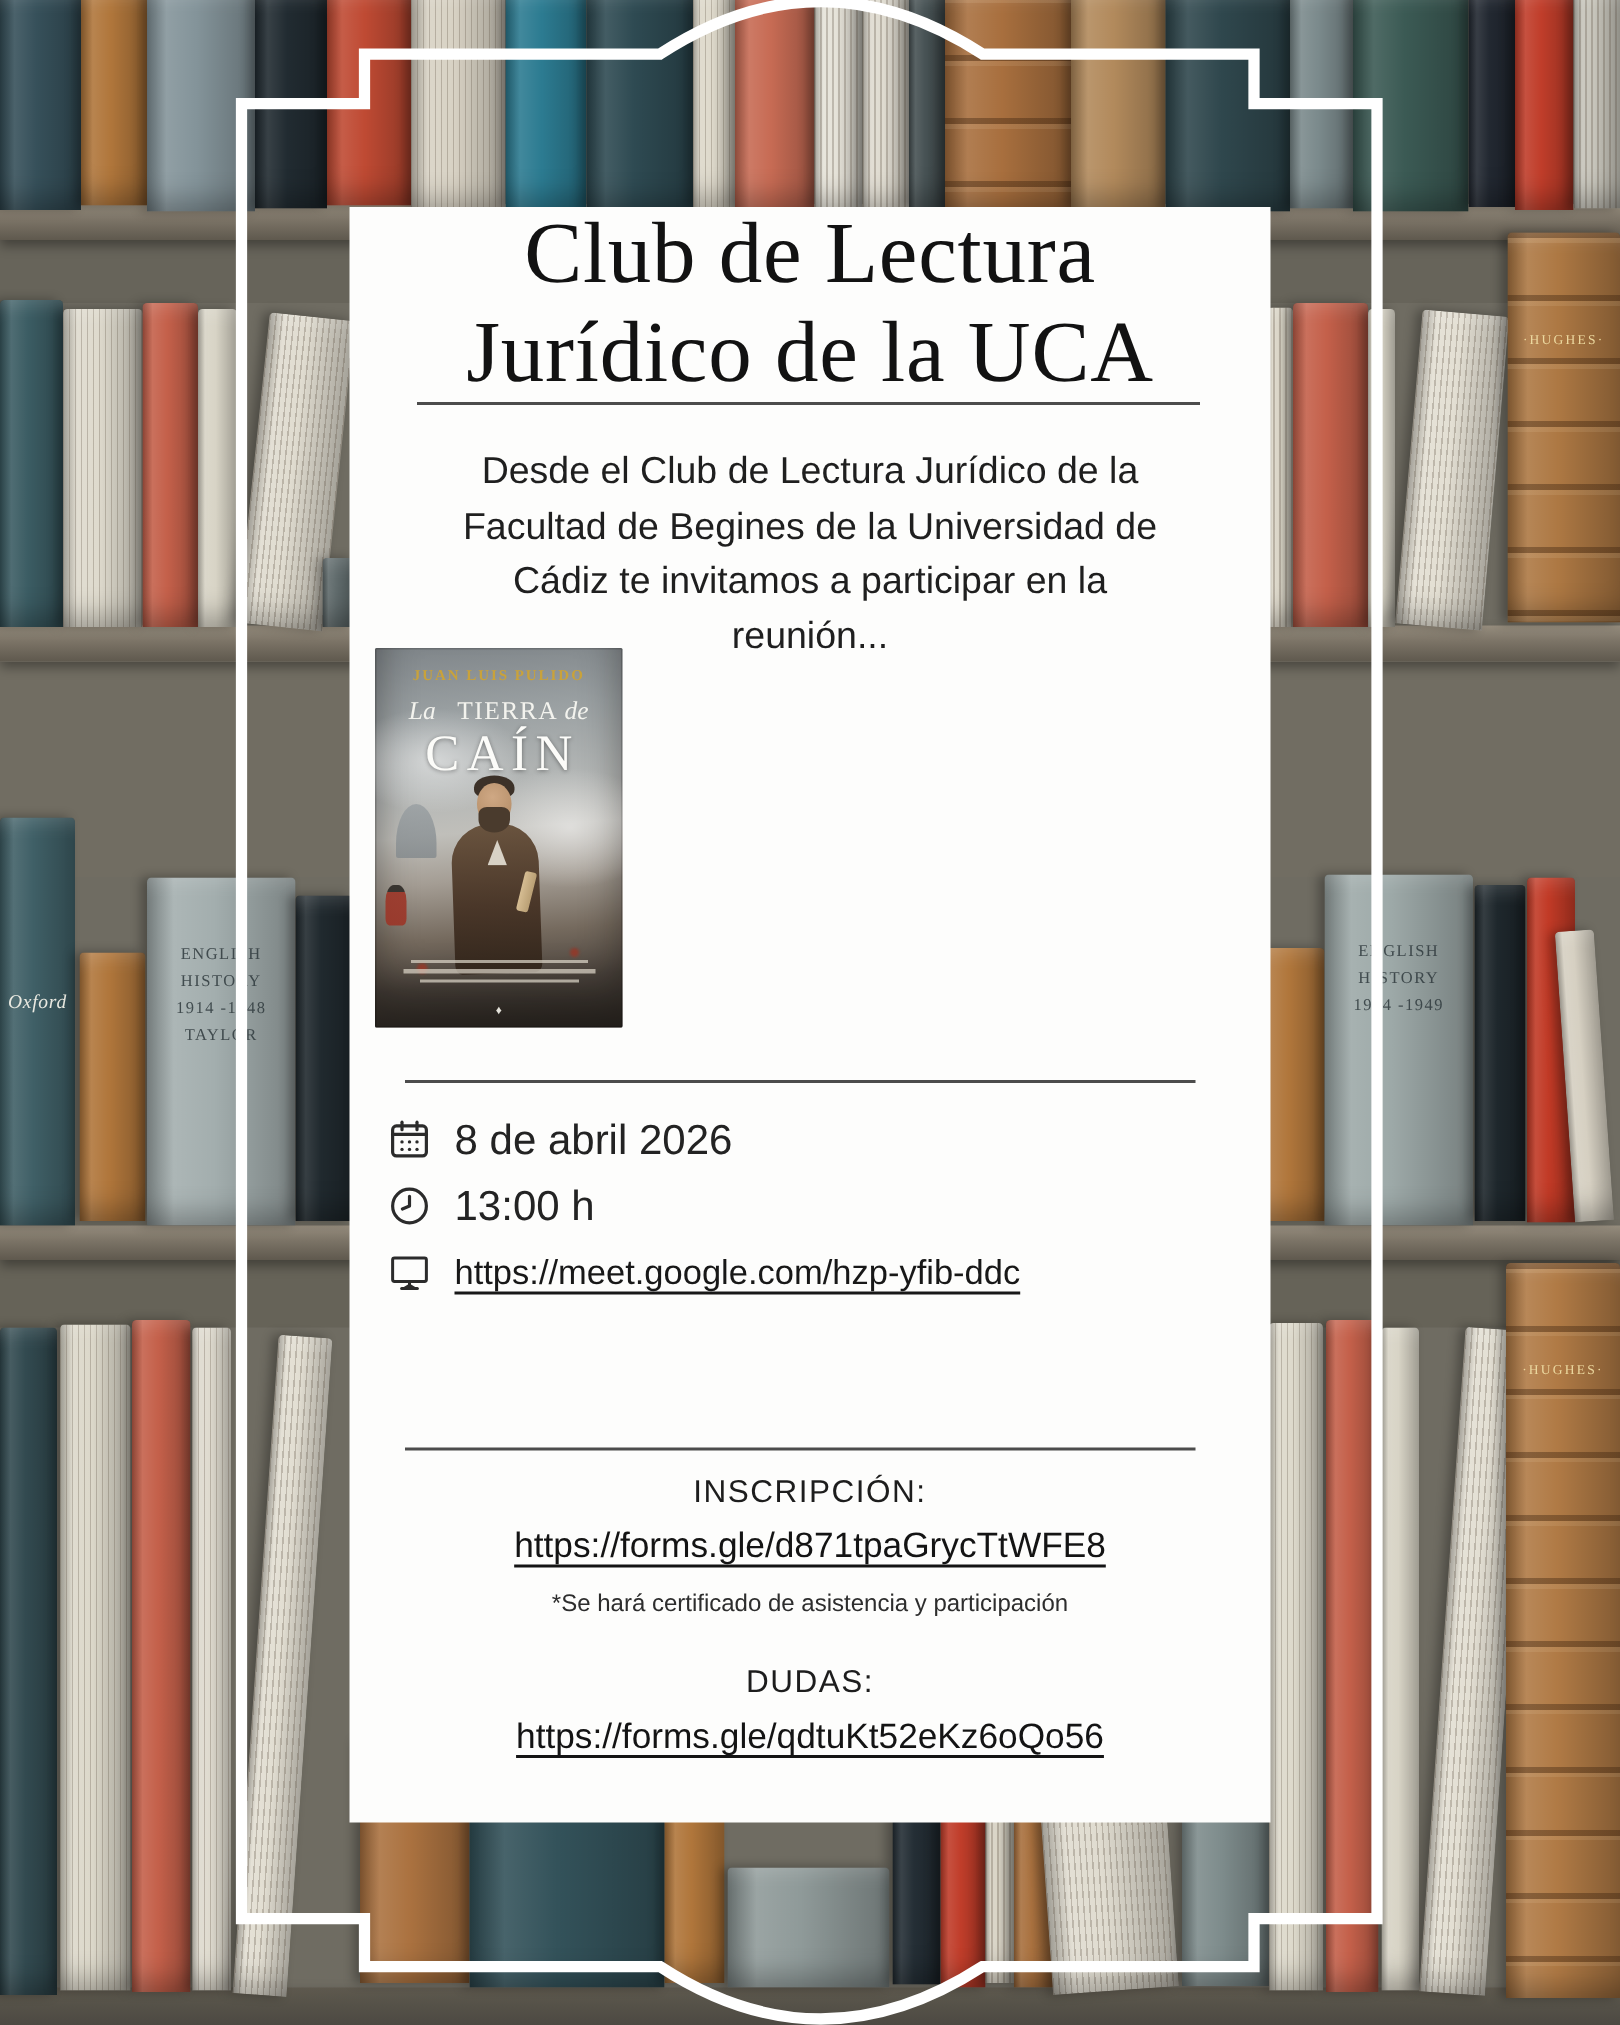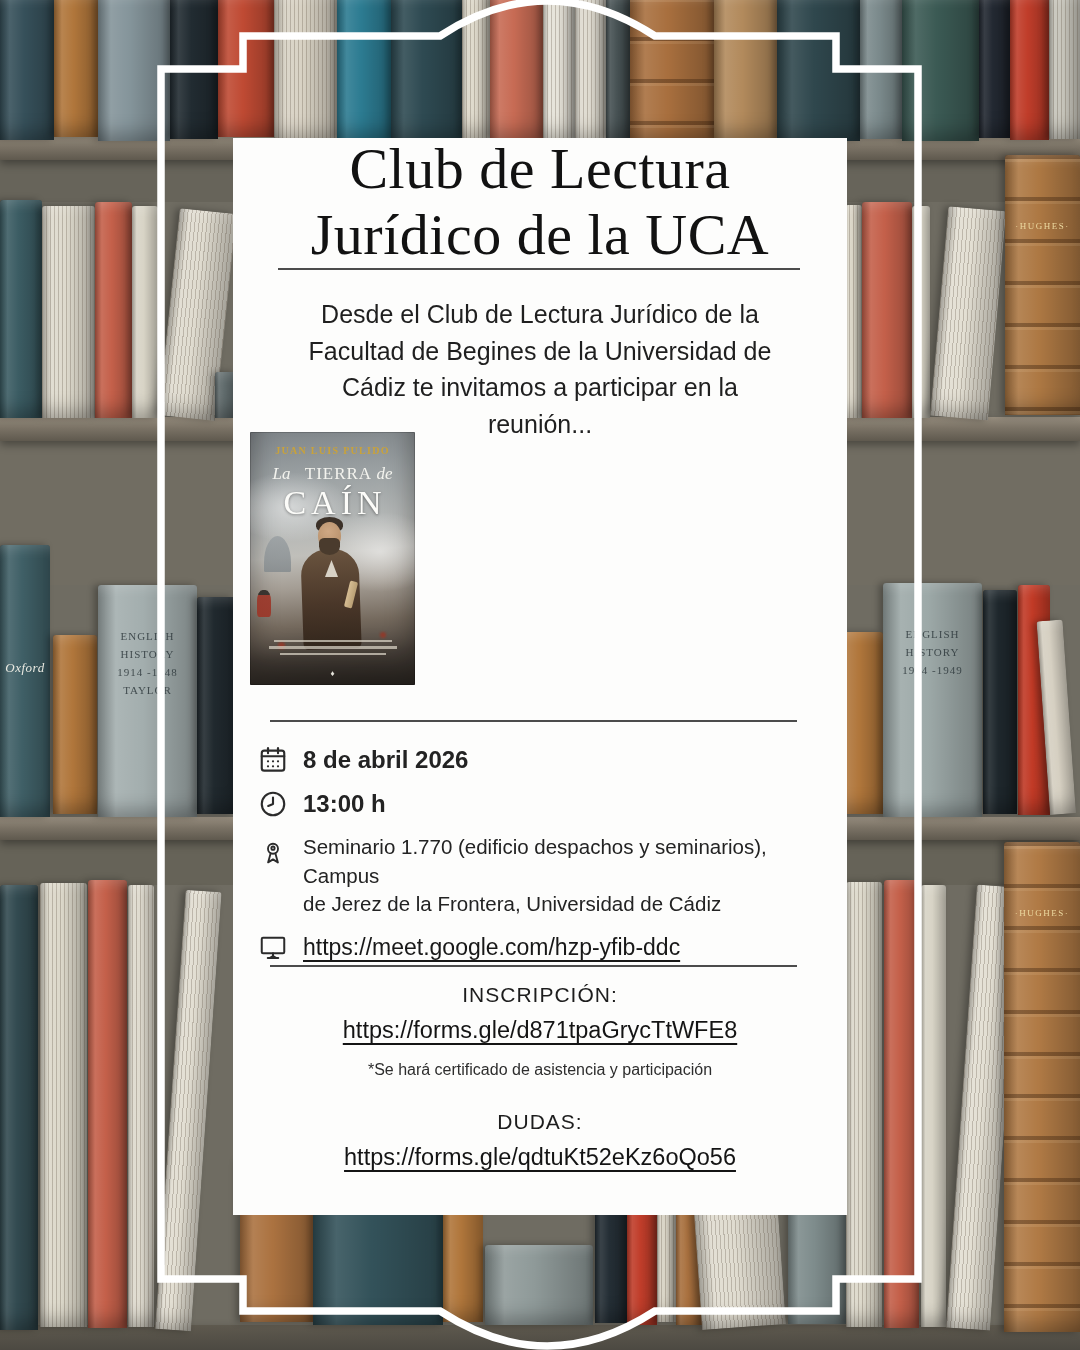--- a/index.html
+++ b/index.html
@@ -68,21 +68,21 @@
 
   #rule2{top:582px;left:37px;width:527px;height:1.5px;}
   #rule3{top:827px;left:37px;width:527px;height:1.5px;}
 
   
   #details{position:absolute;top:606px;left:24px;right:12px;display:flex;flex-direction:column;gap:12px;color:#232323;}
   .d-row{display:flex;align-items:center;gap:14px;}
   .d-row.top{align-items:flex-start;}
   .d-icon{flex:0 0 32px;height:32px;display:flex;align-items:center;justify-content:center;}
   .d-icon svg{display:block;}
-  .d-text.big{font-size:24px;font-weight:bold;}
+  .d-text.big{font-size:28px;}
   .d-text.small{font-size:20.5px;line-height:1.4;white-space:pre-line;padding-top:1px;}
   .d-text.link{font-size:23px;color:#181818;text-decoration:underline;text-underline-offset:5px;text-decoration-thickness:1.5px;cursor:pointer;}
 
   
   #signup{position:absolute;top:845px;left:0;right:0;display:flex;flex-direction:column;align-items:center;text-align:center;color:#1d1d1d;}
   .signup-label{font-size:21px;letter-spacing:1px;}
   .signup-link{margin-top:10px;font-size:23.5px;color:#141414;text-decoration:underline;text-underline-offset:5px;text-decoration-thickness:1.5px;cursor:pointer;}
   #certificate-note{margin-top:17px;font-size:16px;color:#2d2d2d;}
   #dudas-label{margin-top:31px;}
 </style>
@@ -242,31 +242,20 @@
       </div>
       <div class="d-row">
         <span class="d-icon">
           <svg width="30" height="30" viewBox="0 0 24 24" fill="none" stroke="#2b2b2b" stroke-width="1.7" stroke-linecap="round" stroke-linejoin="round">
             <circle cx="12" cy="12" r="9"></circle>
             <path d="M12 6.8 V12 L8.2 13.6"></path>
           </svg>
         </span>
         <span class="d-text big">13:00 h</span>
       </div>
-      <div class="d-row top">
-        <span class="d-icon" style="margin-top:6px;">
-          <svg width="28" height="28" viewBox="0 0 24 24" fill="none" stroke="#2b2b2b" stroke-width="1.6" stroke-linecap="round" stroke-linejoin="round">
-            <circle cx="12" cy="7.5" r="4.3"></circle>
-            <circle cx="12" cy="7" r="1.4"></circle>
-            <path d="M10 11.4 L7.8 19.2 L12 16.6 L16.2 19.2 L14 11.4"></path>
-          </svg>
-        </span>
-        <span class="d-text small">Seminario 1.770 (edificio despachos y seminarios), Campus
-de Jerez de la Frontera, Universidad de Cádiz</span>
-      </div>
       <div class="d-row">
         <span class="d-icon">
           <svg width="30" height="30" viewBox="0 0 24 24" fill="none" stroke="#2b2b2b" stroke-width="1.6" stroke-linecap="round" stroke-linejoin="round">
             <rect x="3" y="4.5" width="18" height="12.5" rx="1"></rect>
             <line x1="12" y1="17" x2="12" y2="19.8"></line>
             <line x1="7.8" y1="20.8" x2="16.2" y2="20.8"></line>
             <line x1="9.6" y1="20.6" x2="11.6" y2="19.4"></line>
             <line x1="14.4" y1="20.6" x2="12.4" y2="19.4"></line>
           </svg>
         </span>

